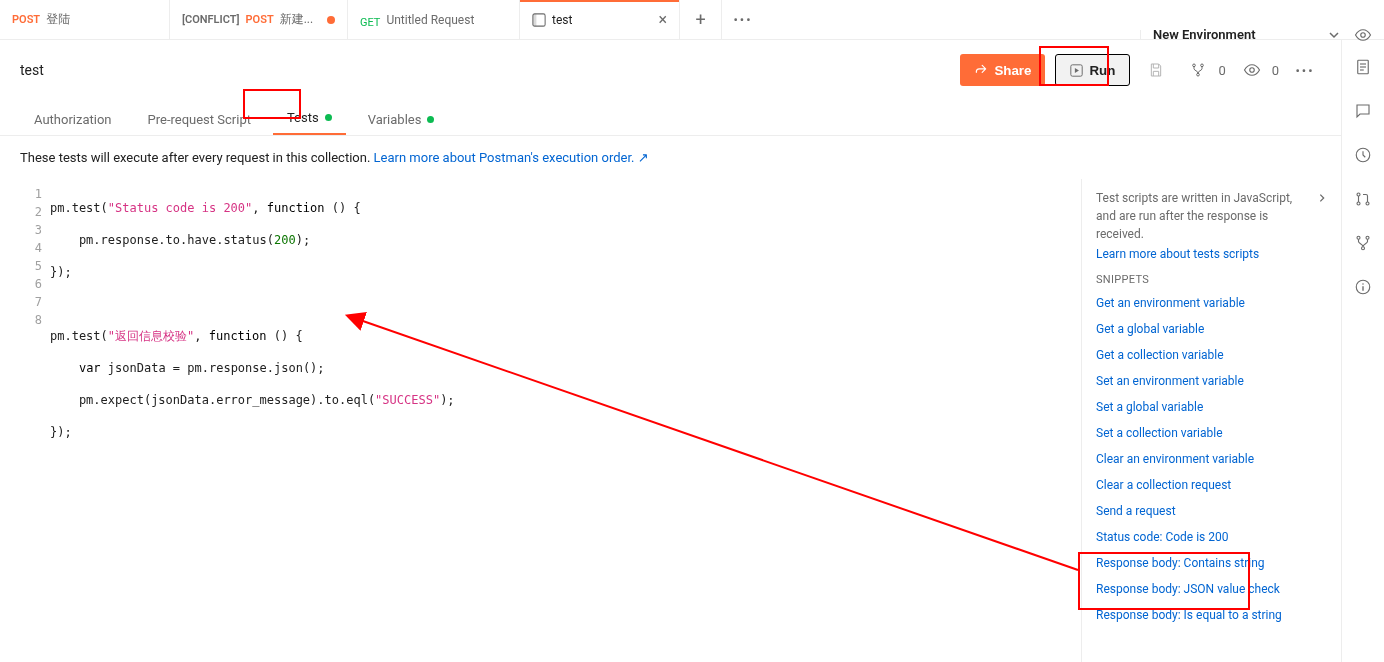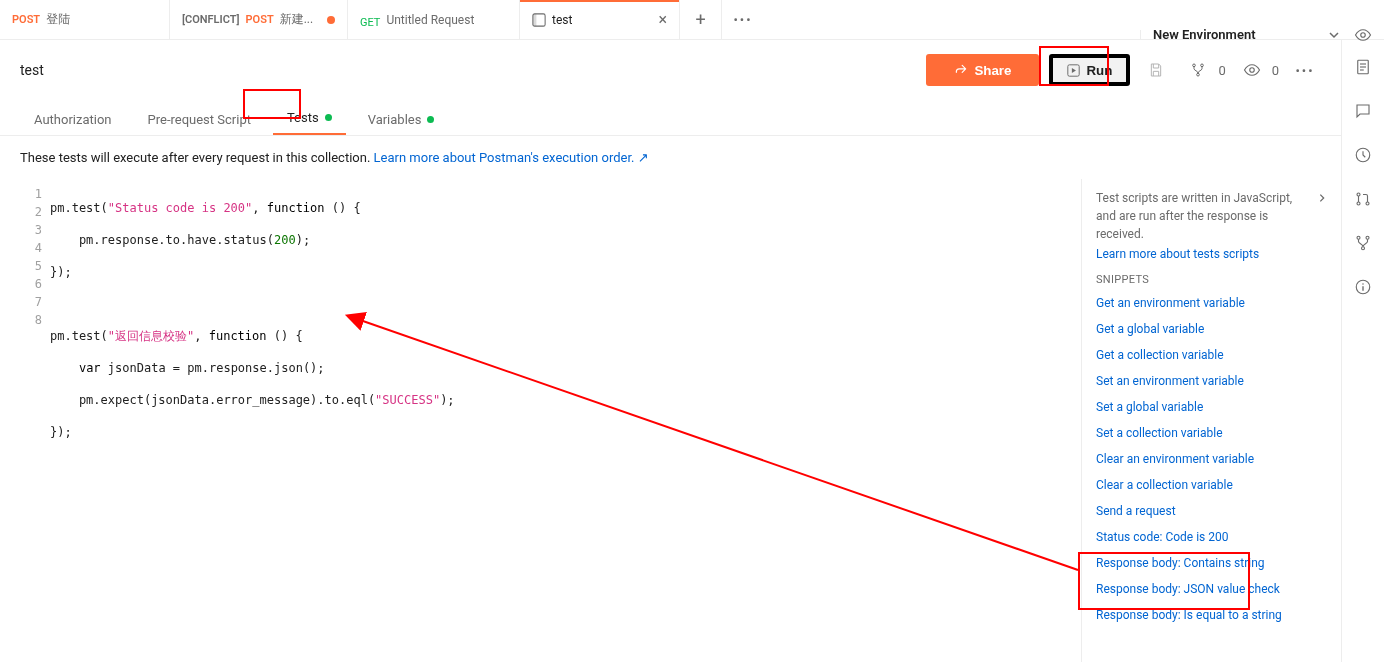--- a/index.html
+++ b/index.html
@@ -39,24 +39,24 @@
   .chevron-down { color:#6b6b6b; }
 
   .main-layout { display:flex; height: calc(100% - 40px); }
   .center-col { flex:1; display:flex; flex-direction:column; border-right:1px solid #ededed; }
   .right-rail { width:42px; display:flex; flex-direction:column; align-items:center; padding-top:18px; gap:26px; color:#6b6b6b; }
 
   .header-bar { display:flex; align-items:center; padding: 14px 20px; gap:10px; }
   .coll-title { font-size:14px; color:#212121; flex:1; }
   .btn-share {
     background:#ff6c37; color:#fff; border:none; border-radius:3px;
-    height:32px; padding:0 28px; display:flex; align-items:center; gap:6px; font-weight:600; cursor:pointer;
+    height:32px; padding:0 14px; display:flex; align-items:center; gap:6px; font-weight:600; cursor:pointer;
   }
   .btn-run {
-    background:#f2f2f2; color:#212121; border:4px solid #000000; border-radius:3px;
+    background:#f2f2f2; color:#212121; border:1px solid #000000; border-radius:3px;
     height:32px; padding:0 14px; display:flex; align-items:center; gap:6px; font-weight:600; cursor:pointer;
   }
   .icon-btn { width:32px; height:32px; display:flex; align-items:center; justify-content:center; color:#6b6b6b; cursor:pointer; }
   .icon-btn.disabled { opacity:0.5; cursor:default; }
   .count-text { color:#6b6b6b; font-size:13px; }
 
   .subtabs { display:flex; gap: 8px; padding:0 20px; border-bottom:1px solid #ededed; height:36px; align-items:flex-end; }
   .subtab { padding:8px 14px; color:#6b6b6b; cursor:pointer; display:flex; align-items:center; gap:6px; font-size:13px;}
   .subtab.active { color:#212121; border-bottom:2px solid #ff6c37; }
   .green-dot { width:7px; height:7px; border-radius:50%; background:#0cbb52;}
@@ -256,21 +256,21 @@
         </div>
         <span class="sp-link">Learn more about tests scripts</span>
         <div class="sp-heading">SNIPPETS</div>
         <div class="snippet">Get an environment variable</div>
         <div class="snippet">Get a global variable</div>
         <div class="snippet">Get a collection variable</div>
         <div class="snippet">Set an environment variable</div>
         <div class="snippet">Set a global variable</div>
         <div class="snippet">Set a collection variable</div>
         <div class="snippet">Clear an environment variable</div>
-        <div class="snippet">Clear a collection variable</div>
+        <div class="snippet">Clear a collection request</div>
         <div class="snippet">Send a request</div>
         <div class="snippet">Status code: Code is 200</div>
         <div class="snippet">Response body: Contains string</div>
         <div class="snippet">Response body: JSON value check</div>
         <div class="snippet">Response body: Is equal to a string</div>
       </div>
     </div>
 
   </div>
 

